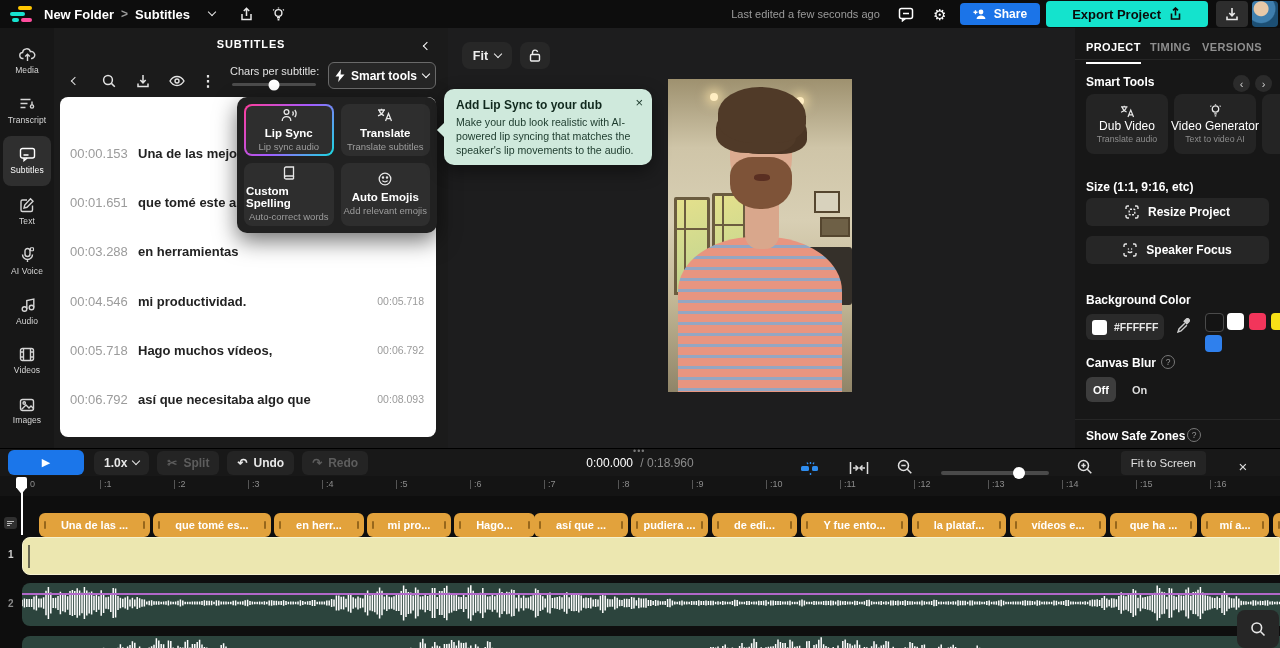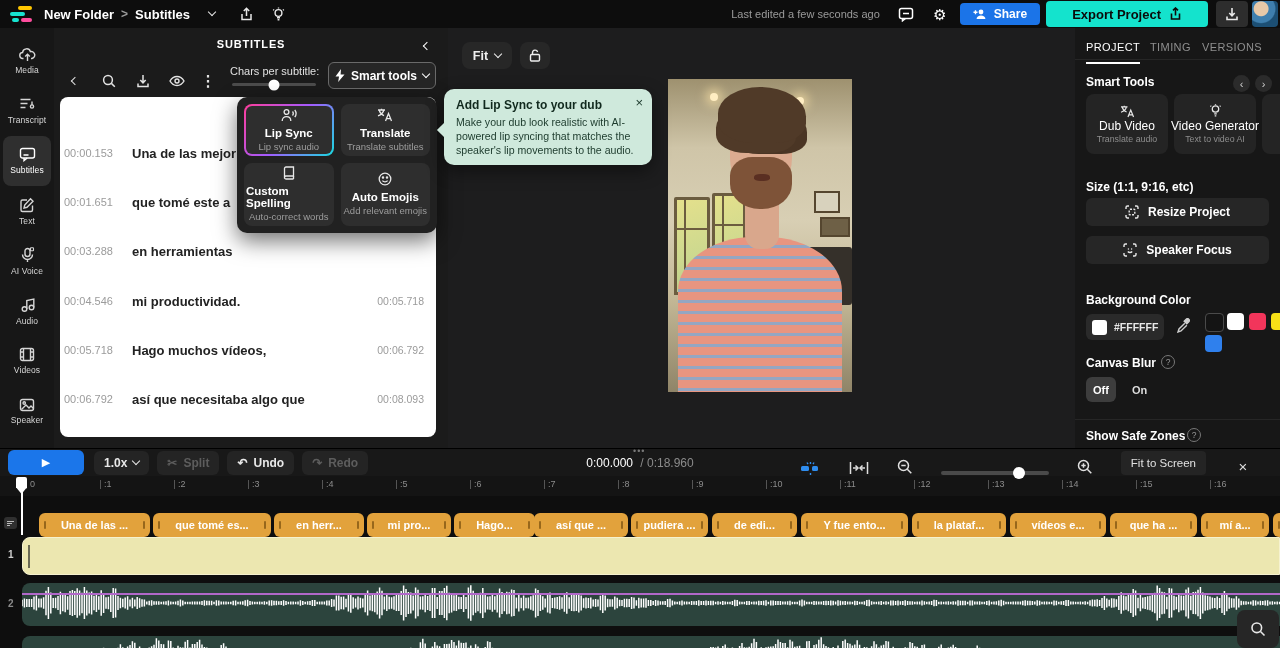--- a/index.html
+++ b/index.html
@@ -43,21 +43,21 @@
   .ptool{position:absolute;top:40px;width:26px;height:26px;display:flex;align-items:center;
          justify-content:center;color:#e3e3e3}
   #chars-label{left:176px;top:37px;font-size:11px;color:#e0e0e0}
   #chars-slider{left:178px;top:55px;width:84px;height:3px;background:#4c4c4c;border-radius:2px}
   #chars-knob{left:50%;top:50%;width:11px;height:11px;background:#fff;border-radius:50%;transform:translate(-50%,-50%)}
   #smart-tools-btn{left:274px;top:34px;width:108px;height:27px;background:#262626;border:1px solid #6a6a6a;
                    border-radius:6px;display:flex;align-items:center;justify-content:center;gap:6px;
                    font-size:12px;font-weight:bold;color:#fff}
   #sub-list{left:6px;top:69px;width:376px;height:340px;background:#fff;border-radius:8px;color:#222}
   .sub-row{position:absolute;left:0;width:376px;height:30px;display:flex;align-items:center}
-  .sub-start{width:58px;margin-left:4px;font-size:11px;color:#9b9b9b;flex:none}
+  .sub-start{width:58px;margin-left:10px;font-size:13px;color:#9b9b9b;flex:none}
   .sub-text{font-size:13px;font-weight:bold;color:#222;margin-left:10px;white-space:nowrap;flex:1 1 auto;overflow:hidden}
   .sub-end{font-size:10.5px;color:#9b9b9b;margin-right:12px;flex:none}
   #feedback-pill{left:8px;top:377px;width:372px;height:31px;background:#0f0f0f;border-radius:10px;
                  display:flex;align-items:center;color:#fff;font-size:13px;font-weight:bold}
   #feedback-pill .q{margin-left:14px}
   .thumb-btn{width:26px;height:20px;display:flex;align-items:center;justify-content:center;color:#fff}
   
   #st-menu{left:237px;top:97px;width:200px;height:136px;background:#212121;border-radius:10px;z-index:25;
            box-shadow:0 8px 22px rgba(0,0,0,.55);display:grid;grid-template-columns:1fr 1fr;gap:7px;
            padding:7px;box-sizing:border-box}
@@ -96,21 +96,21 @@
   #vface{position:absolute;left:62px;top:32px;width:62px;height:84px;background:#dcab90;border-radius:48% 48% 44% 44%}
   #vbeard{position:absolute;left:62px;top:78px;width:62px;height:52px;background:#7e5338;
           border-radius:36% 36% 48% 48%}
   #vmouth{position:absolute;left:86px;top:95px;width:16px;height:7px;background:#5a2f22;border-radius:40%}
   #vhair{position:absolute;left:50px;top:8px;width:88px;height:56px;background:#503a28;
          border-radius:55% 60% 40% 45%;box-shadow:-6px 14px 0 -4px #503a28,6px 16px 0 -5px #4a3524}
   .veye{position:absolute;top:62px;width:7px;height:3.5px;background:#4a3322;border-radius:50%}
   .vbrow{position:absolute;top:54px;width:13px;height:3px;background:#58402b;border-radius:2px}
   
   #right-panel{left:1075px;top:28px;width:205px;height:420px;background:#171717;z-index:20;overflow:hidden}
-  .rp-tab{position:absolute;top:13px;font-size:11px;font-weight:normal;letter-spacing:.4px;color:#8f8f8f}
+  .rp-tab{position:absolute;top:13px;font-size:11px;font-weight:bold;letter-spacing:.4px;color:#8f8f8f}
   .rp-tab.active{color:#fff;border-bottom:2px solid #fff;padding-bottom:9px}
   #rp-divider{left:0;top:31px;width:205px;height:1px;background:#262626}
   .rp-label{position:absolute;font-size:12px;font-weight:bold;color:#fff}
   .car-btn{position:absolute;top:47px;width:17px;height:17px;border-radius:50%;background:#2b2b2b;color:#cfcfcf;
            font-size:11px;display:flex;align-items:center;justify-content:center}
   .rp-card{position:absolute;top:66px;width:82px;height:60px;background:#242424;border-radius:8px;
            display:flex;flex-direction:column;align-items:center;justify-content:center;gap:1px;color:#fff}
   .rp-card .t{font-size:12px;font-weight:normal;white-space:nowrap}
   .rp-card .s{font-size:8.8px;color:#8e8e8e;white-space:nowrap}
   .rp-btn{position:absolute;left:11px;width:183px;height:28px;background:#262626;border-radius:6px;
@@ -282,21 +282,21 @@
         <path d="M4.5 1.5v12M11.5 1.5v12M1.5 5h3M1.5 10h3M11.5 5h3M11.5 10h3"></path>
       </svg>
     <span class="lbl">Videos</span>
   </div>
   <div class="side-item">
     <svg width="16" height="14" viewBox="0 0 16 14" fill="none" stroke="#d6d6d6" stroke-width="1.4">
         <rect x="1.5" y="1.5" width="13" height="11" rx="2"></rect>
         <circle cx="5.2" cy="5" r="1.2"></circle>
         <path d="M2.5 11.5 7 7l3 3 2-2 2.5 2.5"></path>
       </svg>
-    <span class="lbl">Speaker</span>
+    <span class="lbl">Images</span>
   </div>
 </aside>
 
 <section id="sub-panel" class="abs">
   <div id="panel-title" class="abs">SUBTITLES</div>
   <span id="panel-collapse" class="abs"><span class="chev left"></span></span>
 
   <span class="ptool" style="left:8px">
       <span class="chev left"></span>
     </span>

